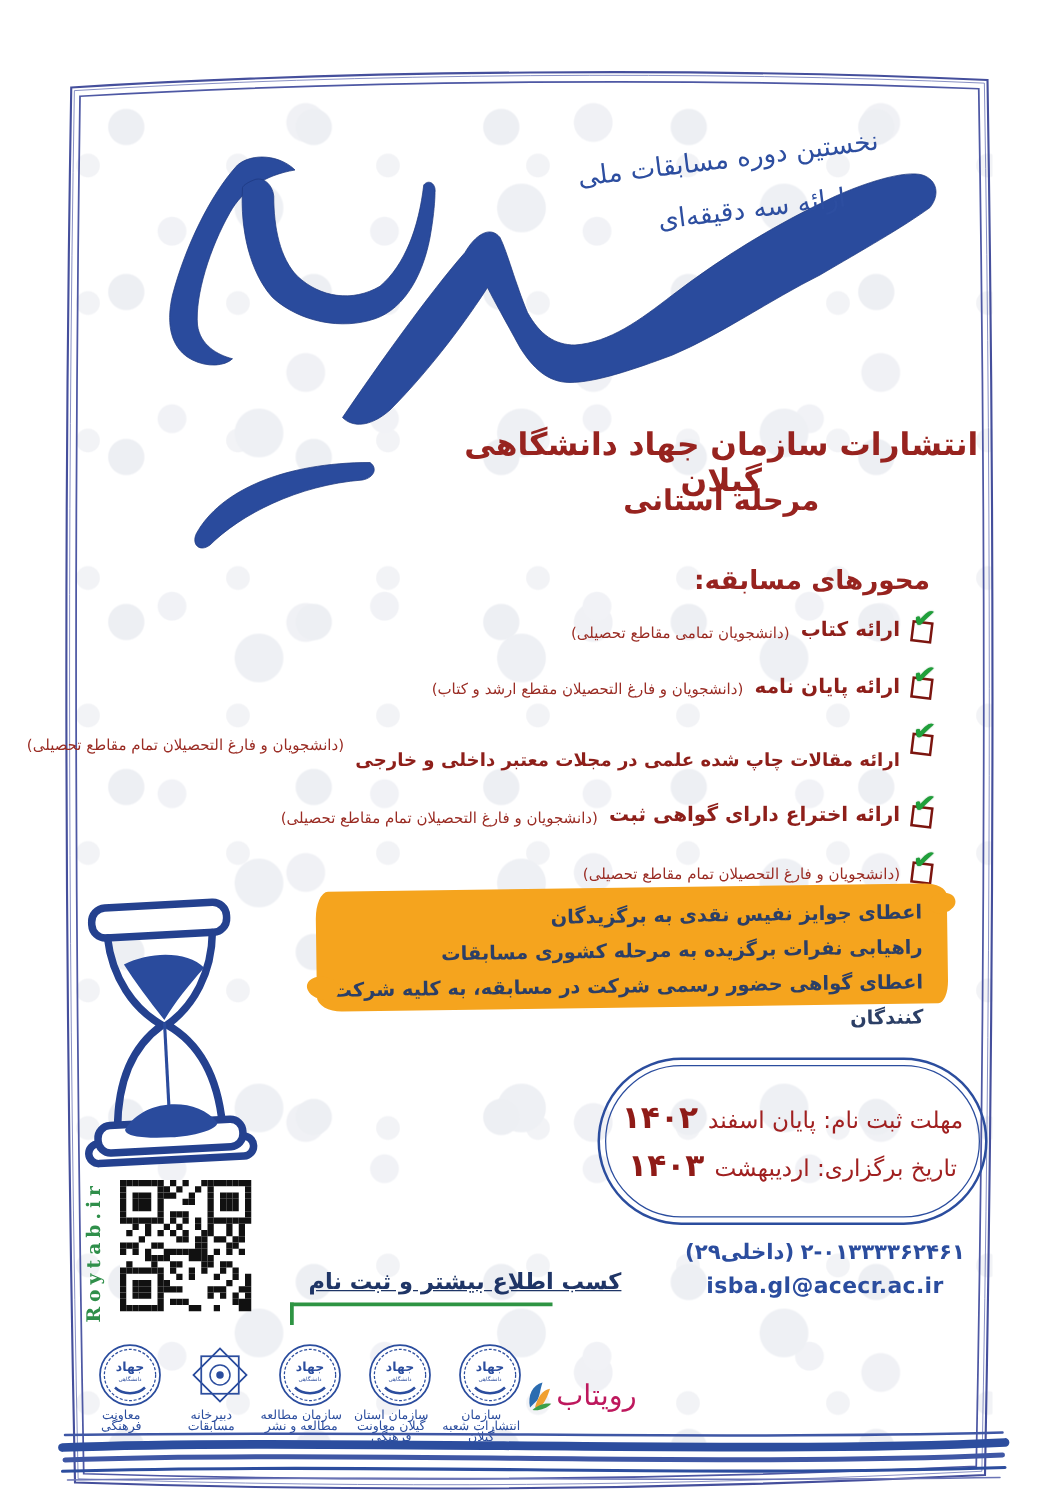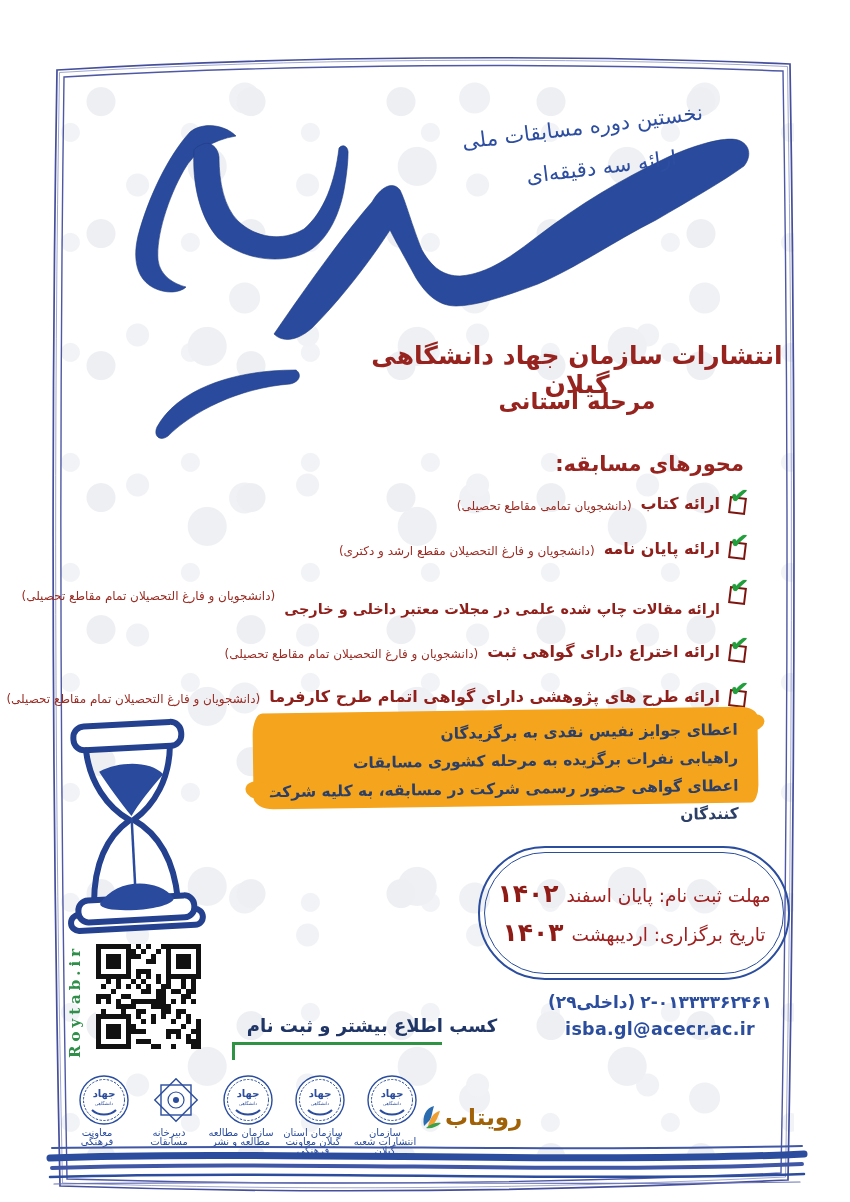--- a/index.html
+++ b/index.html
@@ -73,32 +73,32 @@
   .qr-vertical{left:66px;top:940px;height:118px;writing-mode:vertical-rl;transform:rotate(180deg);
     font-family:"DejaVu Serif",serif;font-weight:bold;color:#2f8f4a;font-size:15px;
     letter-spacing:4px;}
   .qr{left:96px;top:944px;width:105px;height:105px;display:grid;
     grid-template-columns:repeat(21,5px);grid-template-rows:repeat(21,5px);background:#fff;}
   .qr i{display:block;}
   .qr i.b{background:#111;}
 
   
   .cta{left:232px;top:1015px;width:280px;direction:rtl;text-align:center;}
-  .cta-label{color:#1f3566;font-size:18px;font-weight:bold;white-space:nowrap;}
+  .cta-label{color:#1f3566;font-size:18px;font-weight:bold;white-space:nowrap;text-decoration:underline;}
   .cta-line{position:relative;margin-top:6px;margin-right:70px;height:2.5px;background:#2e9443;}
   .cta-line::after{content:"";position:absolute;left:0;top:0;width:2.5px;height:18px;background:#2e9443;}
 
   
   .logos{left:60px;top:1074px;width:430px;display:flex;direction:ltr;gap:2px;align-items:flex-start;}
   .logo-item{width:70px;display:flex;flex-direction:column;align-items:flex-end;}
   .logo-caption{margin-top:2px;width:66px;text-align:center;color:#2b4d9e;font-size:10px;
     line-height:9px;direction:rtl;}
   .roytab{left:420px;top:1104px;width:90px;display:flex;flex-direction:column;align-items:flex-start;}
   .roytab-row{display:flex;align-items:center;gap:3px;direction:ltr;}
-  .roytab-word{color:#a16207;font-size:23px;font-weight:bold;direction:rtl;}
+  .roytab-word{color:#be185d;font-size:23px;font-weight:normal;direction:rtl;}
 </style>
 </head>
 <body>
 
 <div class="poster">
 
   <div class="pattern"></div>
 
   <svg class="frame" width="850" height="1202" viewBox="0 0 850 1202">
     <path d="M57,70 C280,56 570,54 790,64 C796,430 795,810 788,1180 C540,1192 300,1194 60,1186 C52,800 51,420 57,70 Z" fill="none" stroke="#454f9c" stroke-width="1.7"></path>
@@ -127,35 +127,34 @@
 
   <div class="layer topics">
     <div class="topic-row">
       <span class="checkbox"></span>
       <span class="topic-title">ارائه کتاب</span>
       <span class="topic-note">(دانشجویان تمامی مقاطع تحصیلی)</span>
     </div>
     <div class="topic-row">
       <span class="checkbox"></span>
       <span class="topic-title">ارائه پایان نامه</span>
-      <span class="topic-note">(دانشجویان و فارغ التحصیلان مقطع ارشد و دکتری)</span>
+      <span class="topic-note">(دانشجویان و فارغ التحصیلان مقطع ارشد و کتاب)</span>
     </div>
     <div class="topic-row long">
       <span class="checkbox"></span>
       <span class="topic-title">ارائه مقالات چاپ شده علمی در مجلات معتبر داخلی و خارجی</span>
       <span class="topic-note">(دانشجویان و فارغ التحصیلان تمام مقاطع تحصیلی)</span>
     </div>
     <div class="topic-row">
       <span class="checkbox"></span>
       <span class="topic-title">ارائه اختراع دارای گواهی ثبت</span>
       <span class="topic-note">(دانشجویان و فارغ التحصیلان تمام مقاطع تحصیلی)</span>
     </div>
     <div class="topic-row">
       <span class="checkbox"></span>
-      <span class="topic-title">ارائه طرح های پژوهشی دارای گواهی اتمام طرح کارفرما</span>
       <span class="topic-note">(دانشجویان و فارغ التحصیلان تمام مقاطع تحصیلی)</span>
     </div>
   </div>
 
   <div class="layer banner">
     <div class="banner-text">
       <div>اعطای جوایز نفیس نقدی به برگزیدگان</div>
       <div>راهیابی نفرات برگزیده به مرحله کشوری مسابقات</div>
       <div>اعطای گواهی حضور رسمی شرکت در مسابقه، به کلیه شرکت کنندگان</div>
     </div>

